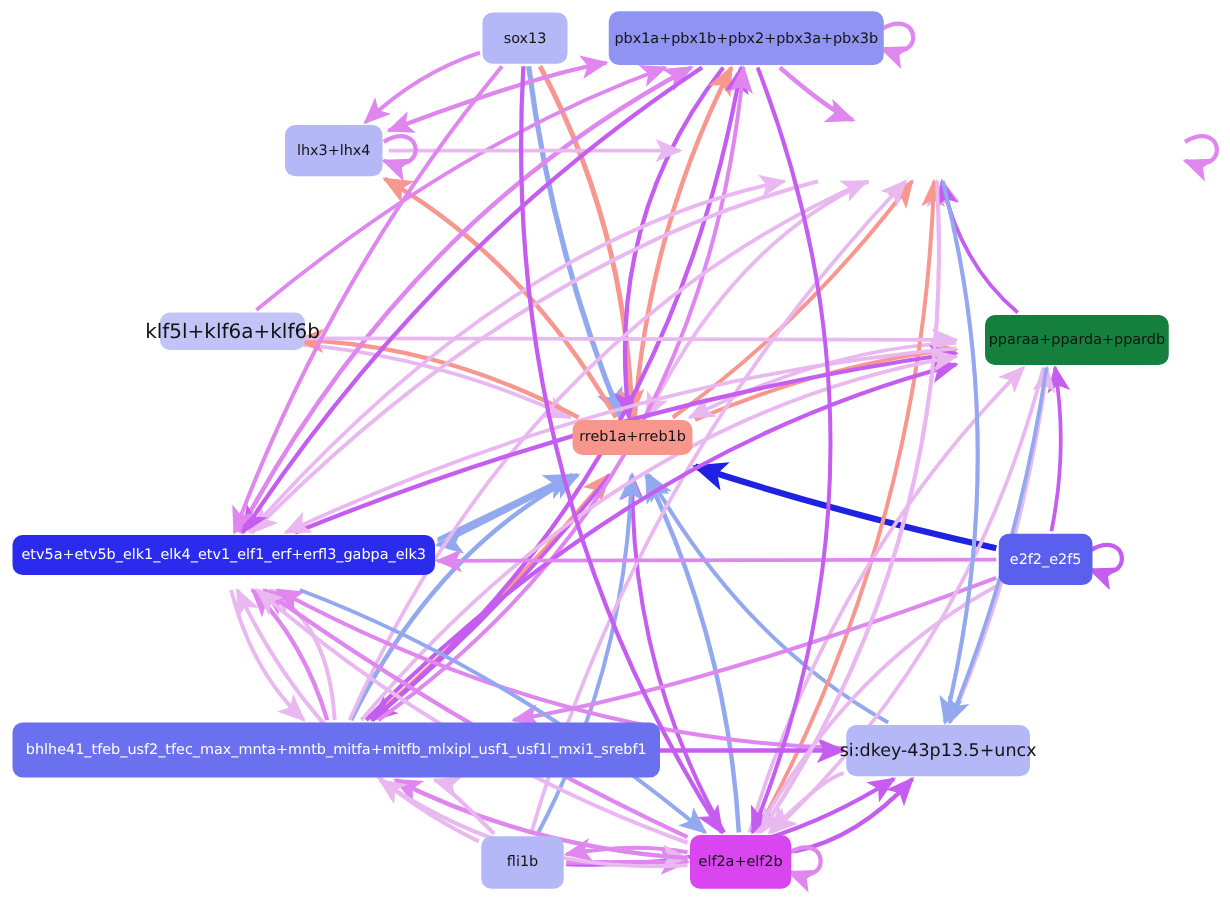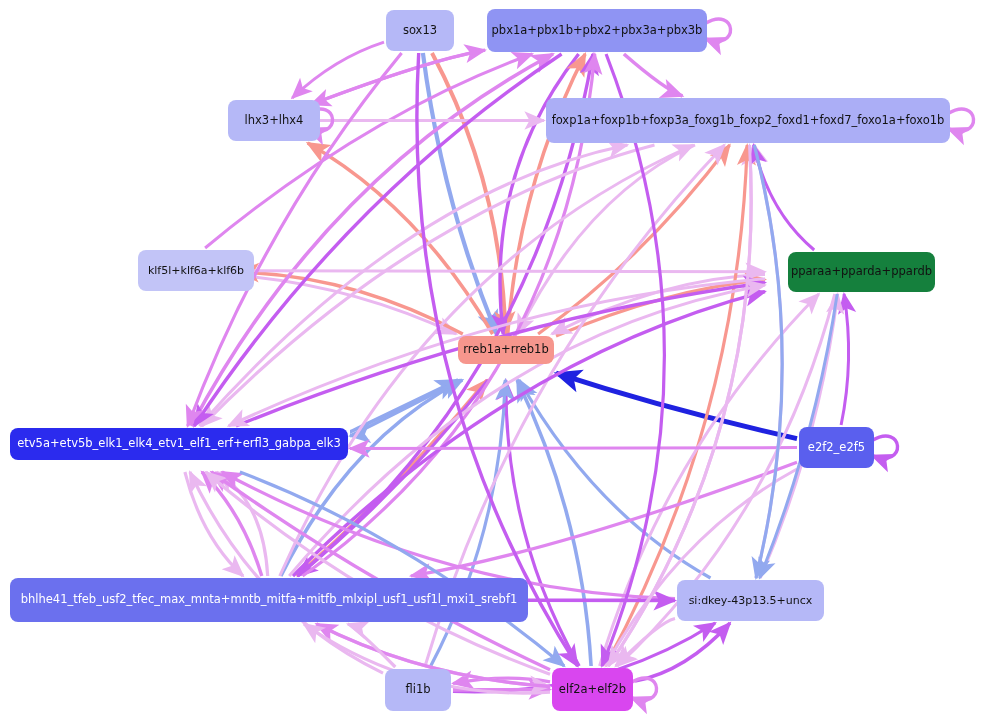--- a/index.html
+++ b/index.html
@@ -161,45 +161,42 @@
       <path d="M307,113.5 C339,94.5 343,142.5 307,128.5" fill="none" stroke="#df86ef" stroke-width="3.4" marker-end="url(#ar17)"></path>
       <path d="M872,440.5 C904,421.5 908,469.5 872,455.5" fill="none" stroke="#c45df0" stroke-width="3.4" marker-end="url(#ar5)"></path>
       <path d="M631,682.5 C663,663.5 667,711.5 631,697.5" fill="none" stroke="#df86ef" stroke-width="3.4" marker-end="url(#ar17)"></path>
     </svg>
 <div class="node" style="left: 386px; top: 10px; width: 68px; height: 41px; background: rgb(181, 184, 247); color: rgb(18, 18, 18); font-size: 11.5px;">
       <span>sox13</span>
     </div>
     <div class="node" style="left: 487px; top: 9px; width: 220px; height: 43px; background: rgb(143, 148, 243); color: rgb(18, 18, 18); font-size: 11.5px;">
       <span>pbx1a+pbx1b+pbx2+pbx3a+pbx3b</span>
     </div>
-    <div class="node" style="left: 228px; top: 100px; width: 92px; height: 41px; background: rgb(181, 184, 247); color: rgb(18, 18, 18); font-size: 11.5px;">
+    <div class="node" style="left: 228px; top: 100px; width: 78px; height: 41px; background: rgb(181, 184, 247); color: rgb(18, 18, 18); font-size: 11.5px;">
       <span>lhx3+lhx4</span>
     </div>
-    <div class="node" style="left: 546px; top: 98px; width: 404px; height: 45px; background: rgb(171, 174, 246); color: rgb(18, 18, 18); font-size: 11.5px;">
-      <span>foxp1a+foxp1b+foxp3a_foxg1b_foxp2_foxd1+foxd7_foxo1a+foxo1b</span>
-    </div>
-    <div class="node" style="left: 138px; top: 250px; width: 116px; height: 41px; background: rgb(194, 196, 247); color: rgb(18, 18, 18); font-size: 11px;">
+    <div class="node" style="left: 128px; top: 250px; width: 116px; height: 30px; background: rgb(194, 196, 247); color: rgb(18, 18, 18); font-size: 16px;">
       <span>klf5l+klf6a+klf6b</span>
     </div>
     <div class="node" style="left: 788px; top: 252px; width: 147px; height: 40px; background: #15803d; color: rgb(18, 18, 18); font-size: 11.5px;">
       <span>pparaa+pparda+ppardb</span>
     </div>
     <div class="node" style="left: 458px; top: 336px; width: 96px; height: 28px; background: rgb(246, 150, 141); color: rgb(18, 18, 18); font-size: 11.5px;">
       <span>rreb1a+rreb1b</span>
     </div>
     <div class="node" style="left: 10px; top: 428px; width: 338px; height: 32px; background: rgb(43, 43, 238); color: rgb(255, 255, 255); font-size: 11.5px;">
       <span>etv5a+etv5b_elk1_elk4_etv1_elf1_erf+erfl3_gabpa_elk3</span>
     </div>
     <div class="node" style="left: 799px; top: 427px; width: 75px; height: 41px; background: rgb(90, 95, 238); color: rgb(255, 255, 255); font-size: 11.5px;">
       <span>e2f2_e2f5</span>
     </div>
     <div class="node" style="left: 10px; top: 578px; width: 518px; height: 44px; background: rgb(107, 112, 238); color: rgb(255, 255, 255); font-size: 11.5px;">
       <span>bhlhe41_tfeb_usf2_tfec_max_mnta+mntb_mitfa+mitfb_mlxipl_usf1_usf1l_mxi1_srebf1</span>
     </div>
-    <div class="node" style="left: 677px; top: 580px; width: 147px; height: 41px; background: rgb(181, 184, 247); color: rgb(18, 18, 18); font-size: 11px;">
+    <div class="node" style="left: 677px; top: 580px; width: 147px; height: 41px; background: rgb(181, 184, 247); color: rgb(18, 18, 18); font-size: 14px;">
       <span>si:dkey-43p13.5+uncx</span>
     </div>
     <div class="node" style="left: 385px; top: 669px; width: 66px; height: 42px; background: rgb(181, 184, 247); color: rgb(18, 18, 18); font-size: 11.5px;">
       <span>fli1b</span>
     </div>
     <div class="node" style="left: 552px; top: 668px; width: 81px; height: 43px; background: #d946ef; color: rgb(18, 18, 18); font-size: 11.5px;">
       <span>elf2a+elf2b</span>
     </div>
   </div>
 

